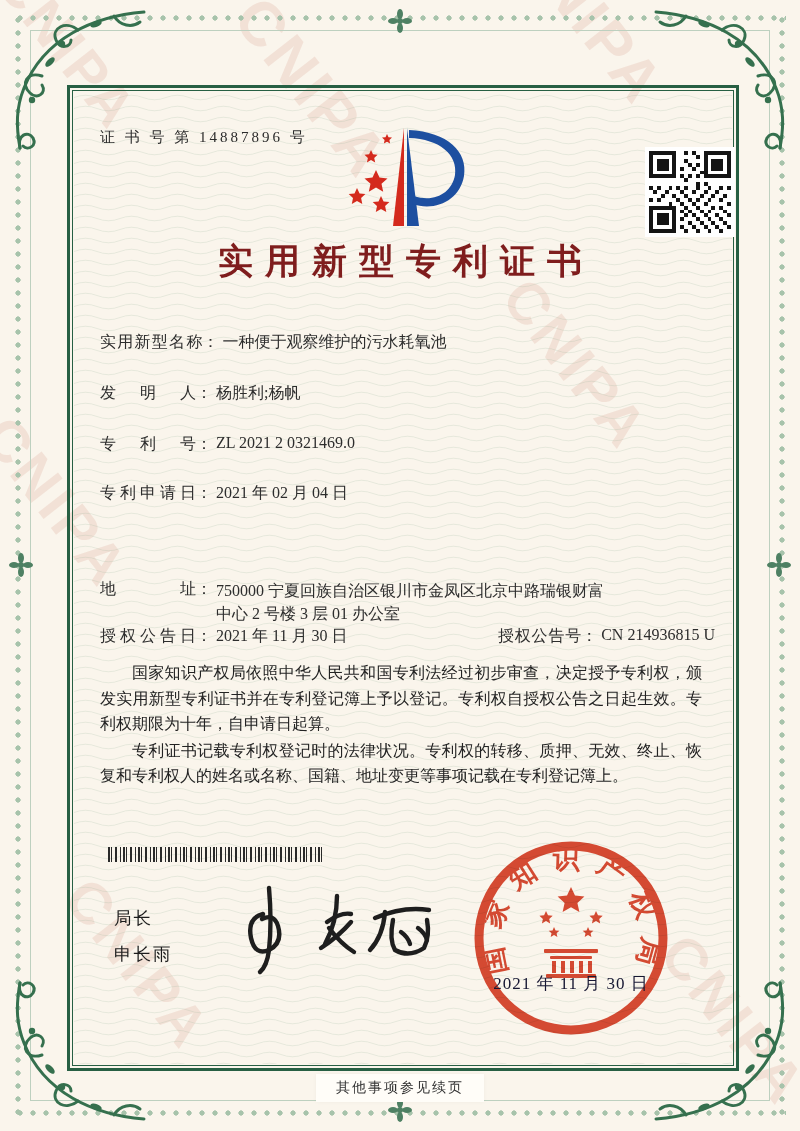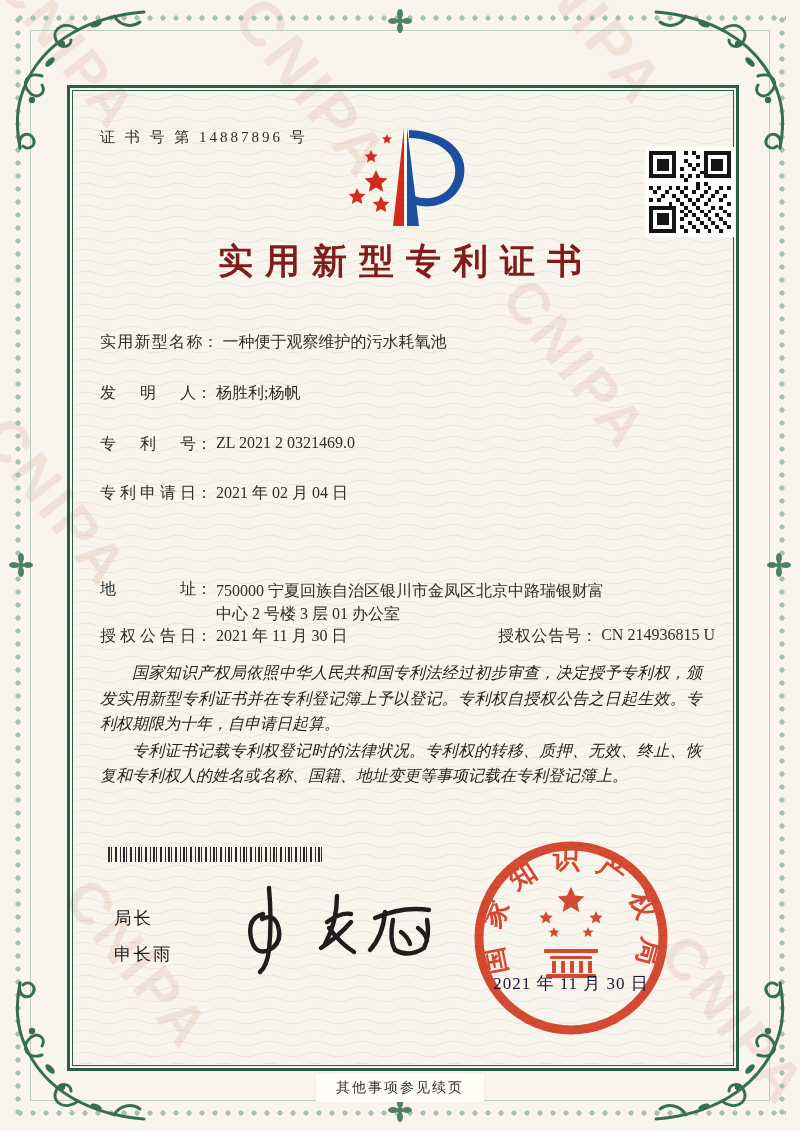--- a/index.html
+++ b/index.html
@@ -59,21 +59,21 @@
   .flabel{display:inline-block;width:6em;text-align:justify;text-align-last:justify;vertical-align:top;}
   .fval{display:inline-block;vertical-align:top;}
   .addr-val{width:446px;line-height:23px;}
   .pair2{position:absolute;left:398px;top:0;white-space:nowrap;}
   .row.r-grant{width:640px;}
   .pair2 .flabel{width:5.2em;}
 
   
   .paras{position:absolute;left:100px;top:660px;width:602px;
     font-size:16px;line-height:25.5px;color:#232323;text-align:justify;}
-  .paras p{margin:0 0 1px 0;text-indent:2em;font-style:italic;}
+  .paras p{margin:0 0 1px 0;text-indent:2em;}
 
   
   .barcode{position:absolute;left:108px;top:847px;width:214px;height:15px;
     background:repeating-linear-gradient(90deg,
       #2a2a2a 0 2px,transparent 2px 3px,
       #2a2a2a 3px 4px,transparent 4px 7px,
       #2a2a2a 7px 9px,transparent 9px 12px,
       #2a2a2a 12px 13px,transparent 13px 15px);}
   .sig-label{position:absolute;left:114px;
     font-family:"Liberation Sans","DejaVu Sans",sans-serif;

